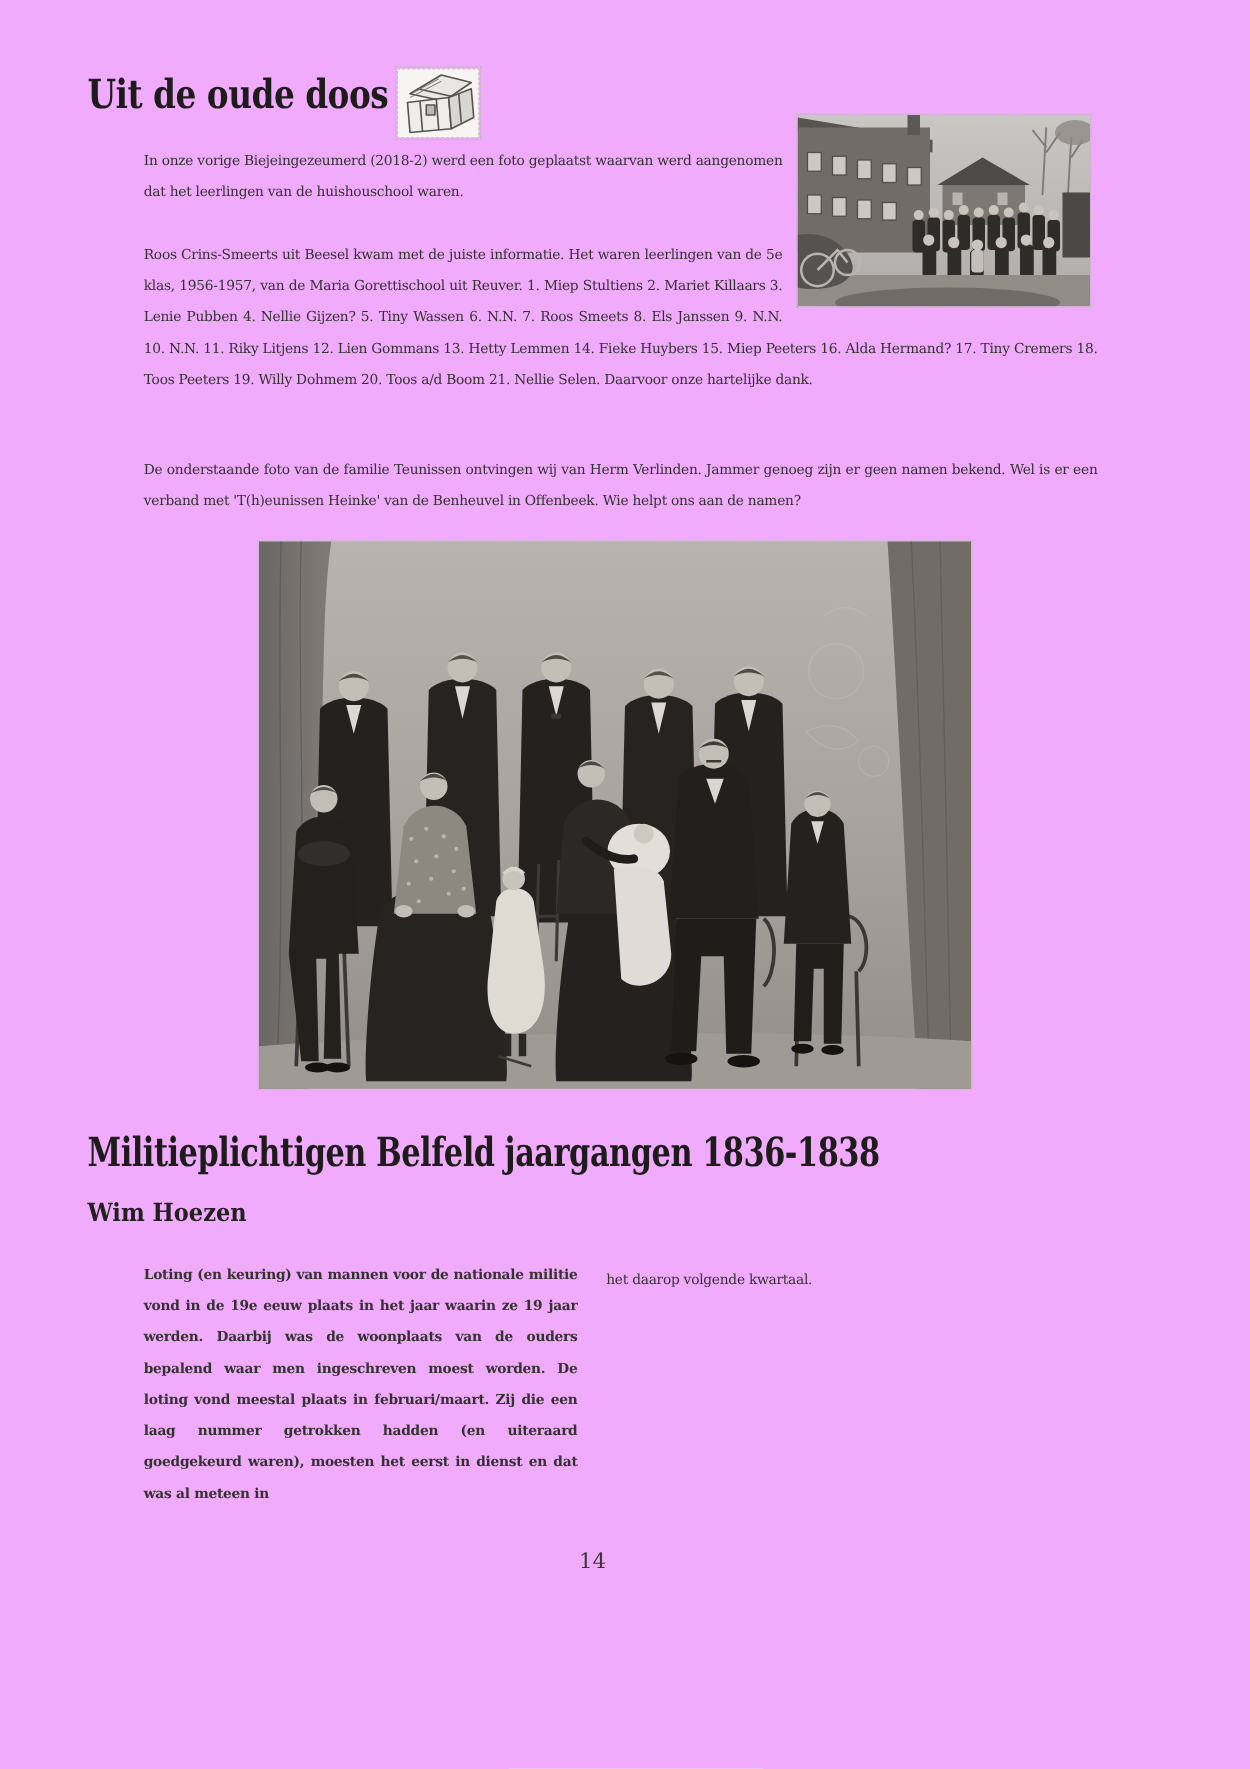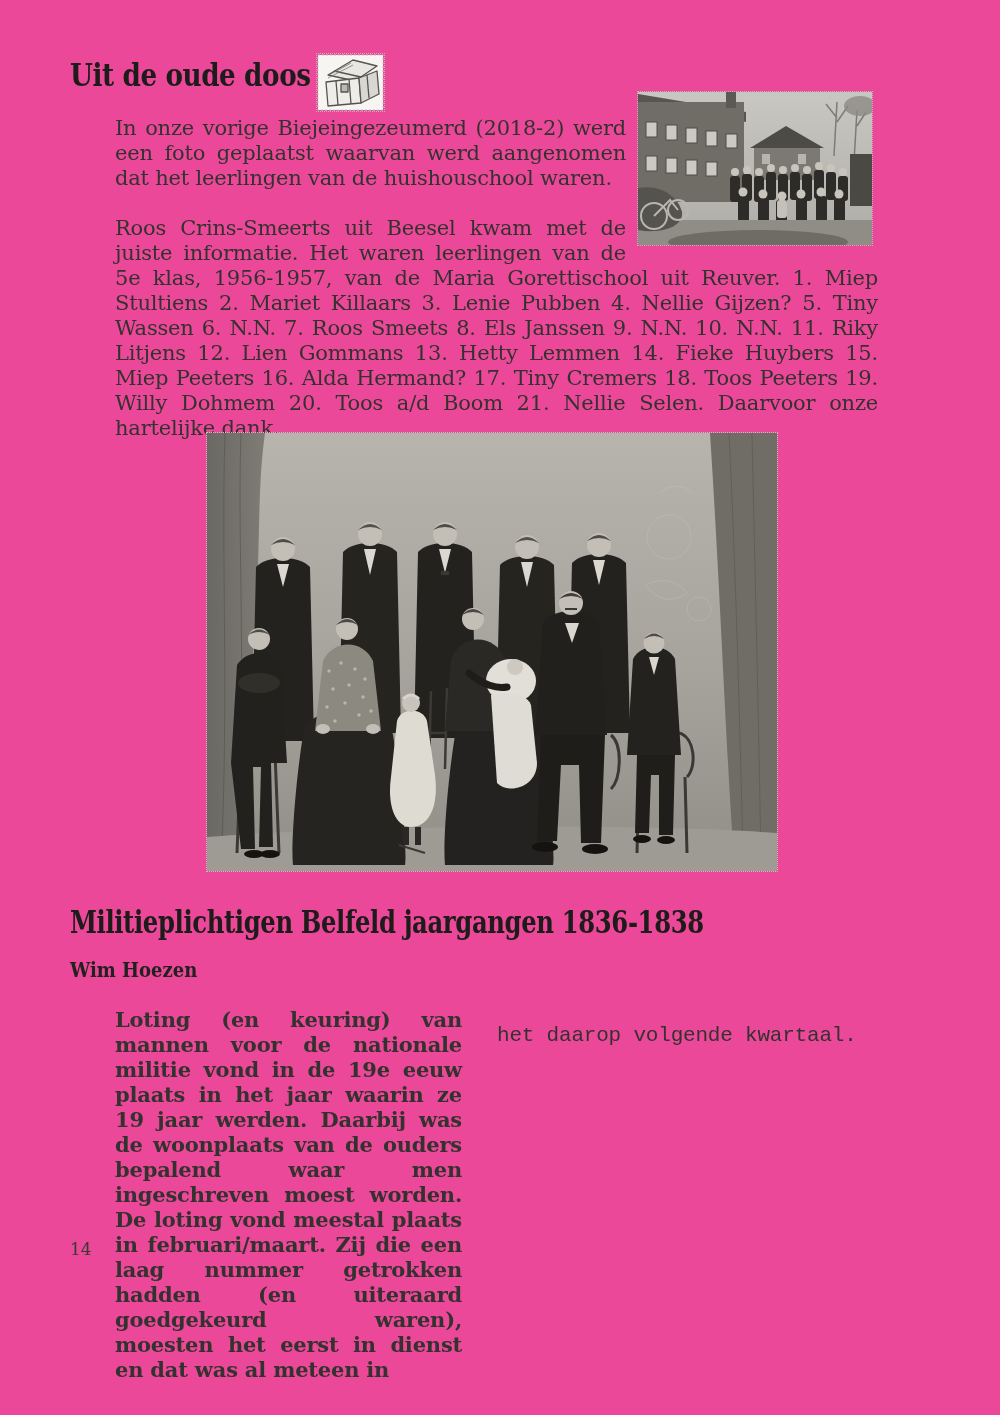--- a/index.html
+++ b/index.html
@@ -1,47 +1,47 @@
 <!DOCTYPE html>
 <html><head>
 <meta charset="utf-8">
 <style>
   html,body { margin:0; padding:0; background:#e8e8e8; }
   .page {
     position:relative; width:1000px; height:1415px; margin:0 auto;
-    background:#ec4899; overflow:hidden; color:#2f2d2b;
+    background:#f0abfc; overflow:hidden; color:#2f2d2b;
     font-family:"DejaVu Serif","Liberation Serif",serif;
   }
   
   .h1 {
     position:absolute; left:70px; top:56px; margin:0;
     font-size:32px; font-weight:bold; color:#1e1c1a; white-space:nowrap;
     transform:scaleX(0.82); transform-origin:left top; letter-spacing:-0.5px;
   }
   .h2 {
     position:absolute; left:70px; top:903px; margin:0;
     font-size:32px; font-weight:bold; color:#1e1c1a; white-space:nowrap;
     transform:scaleX(0.76); transform-origin:left top; letter-spacing:-0.5px;
   }
   .author {
     position:absolute; left:70px; top:958px; font-size:20px; font-weight:bold;
     color:#232120; white-space:nowrap; transform:scaleX(0.9); transform-origin:left top;
   }
   
-  .body-text { font-size:21px; line-height:25px; letter-spacing:-0.2px;
+  .body-text { font-size:11px; line-height:25px; letter-spacing:-0.2px;
                text-align:justify; color:#34322f; }
   .intro-block { position:absolute; left:115px; top:116px; width:763px; }
   .intro-block p { margin:0 0 25px 0; }
   .photo-spacer { float:right; width:252px; height:140px; }
   .teunissen { position:absolute; left:115px; top:363px; width:763px; margin:0; }
   .col-left  { position:absolute; left:115px; top:1007px; width:347px;font-weight:bold; }
   .col-right { position:absolute; left:481px; top:1007px; width:397px; }
-  .col-right p { margin:16px;font-family:Liberation Mono, monospace; }
+  .col-right p { margin:4px; }
   .page-number { position:absolute; left:70px; top:1239px; width:808px;
-                 text-align:left; font-size:17px; color:#3a3835; }
+                 text-align:center; font-size:17px; color:#3a3835; }
   
   .chest-icon   { position:absolute; left:317px; top:54px; width:67px; height:57px;
                   outline:1px dotted #b9b7b2; }
   .school-photo { position:absolute; left:638px; top:92px; width:234px; height:153px;
                   outline:1px dotted #b9b7b2; }
   .family-photo { position:absolute; left:207px; top:433px; width:570px; height:438px;
                   outline:1px dotted #c2c0bb; }
 </style>
 </head>
 <body>
@@ -155,20 +155,21 @@
         <path d="M16,124 L32,108 L40,118"></path>
     </g>
   </svg>
 
   <div class="intro-block body-text">
     <div class="photo-spacer"></div>
     <p>In onze vorige Biejeingezeumerd (2018-2) werd een foto geplaatst waarvan werd aangenomen dat het leerlingen van de huishouschool waren.</p>
     <p>Roos Crins-Smeerts uit Beesel kwam met de juiste informatie. Het waren leerlingen van de 5e klas, 1956-1957, van de Maria Gorettischool uit Reuver. 1. Miep Stultiens 2. Mariet Killaars 3. Lenie Pubben 4. Nellie Gijzen? 5. Tiny Wassen 6. N.N. 7. Roos Smeets 8. Els Janssen 9. N.N. 10. N.N. 11. Riky Litjens 12. Lien Gommans 13. Hetty Lemmen 14. Fieke Huybers 15. Miep Peeters 16. Alda Hermand? 17. Tiny Cremers 18. Toos Peeters 19. Willy Dohmem 20. Toos a/d Boom 21. Nellie Selen. Daarvoor onze hartelijke dank.</p>
   </div>
 
+  <p class="teunissen body-text">De onderstaande foto van de familie Teunissen ontvingen wij van Herm Verlinden. Jammer genoeg zijn er geen namen bekend. Wel is er een verband met 'T(h)eunissen Heinke' van de Benheuvel in Offenbeek. Wie helpt ons aan de namen?</p>
 
   <svg class="family-photo" viewBox="0 0 570 438">
     <defs>
       <linearGradient id="fpBg" x1="0" y1="0" x2="0" y2="1">
         <stop offset="0" stop-color="#b7b4ae"></stop>
           <stop offset="0.55" stop-color="#a6a39c"></stop>
           <stop offset="1" stop-color="#918e88"></stop>
       </linearGradient>
       <linearGradient id="fpCur" x1="0" y1="0" x2="1" y2="0">
         <stop offset="0" stop-color="#6a6862"></stop>

